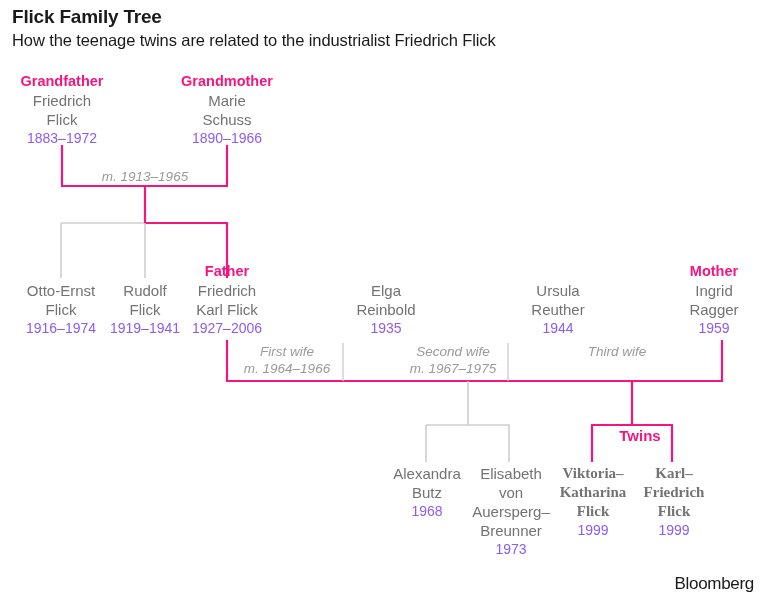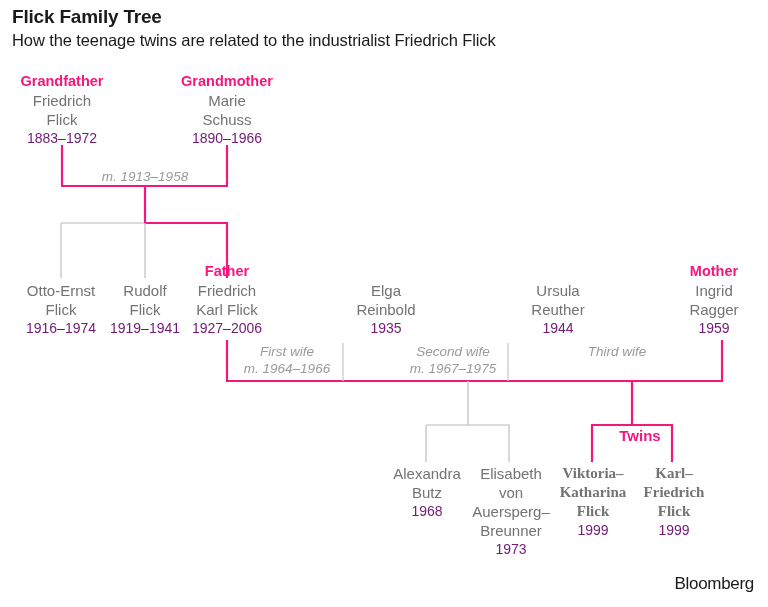--- a/index.html
+++ b/index.html
@@ -65,21 +65,21 @@
   .pname {
     font-size: 15px;
     font-weight: normal;
     color: #737373;
     display: block;
     line-height: 19px;
   }
   .pname.bold { font-weight: bold; font-family: Liberation Serif, serif; }
   .pyear {
     font-size: 14px;
-    color: #701a75;
+    color: #8b5cf6;
     display: block;
     line-height: 19px;
   }
 
   
   .marriage {
     position: absolute;
     text-align: center;
     font-size: 13.5px;
     font-style: italic;
@@ -165,21 +165,21 @@
   </div>
 
   <div class="person" style="left:167px; top:72px; width:120px;">
     <span class="role">Grandmother</span>
     <span class="pname">Marie</span>
     <span class="pname">Schuss</span>
     <span class="pyear">1890–1966</span>
   </div>
 
   <div class="marriage" style="left:65px; top:168px; width:160px;">
-    <span>m. 1913–1958</span>
+    <span>m. 1913–1965</span>
   </div>
 
   <div class="person" style="left:11px; top:281px; width:100px;">
     <span class="pname">Otto-Ernst</span>
     <span class="pname">Flick</span>
     <span class="pyear">1916–1974</span>
   </div>
 
   <div class="person" style="left:105px; top:281px; width:80px;">
     <span class="pname">Rudolf</span>

